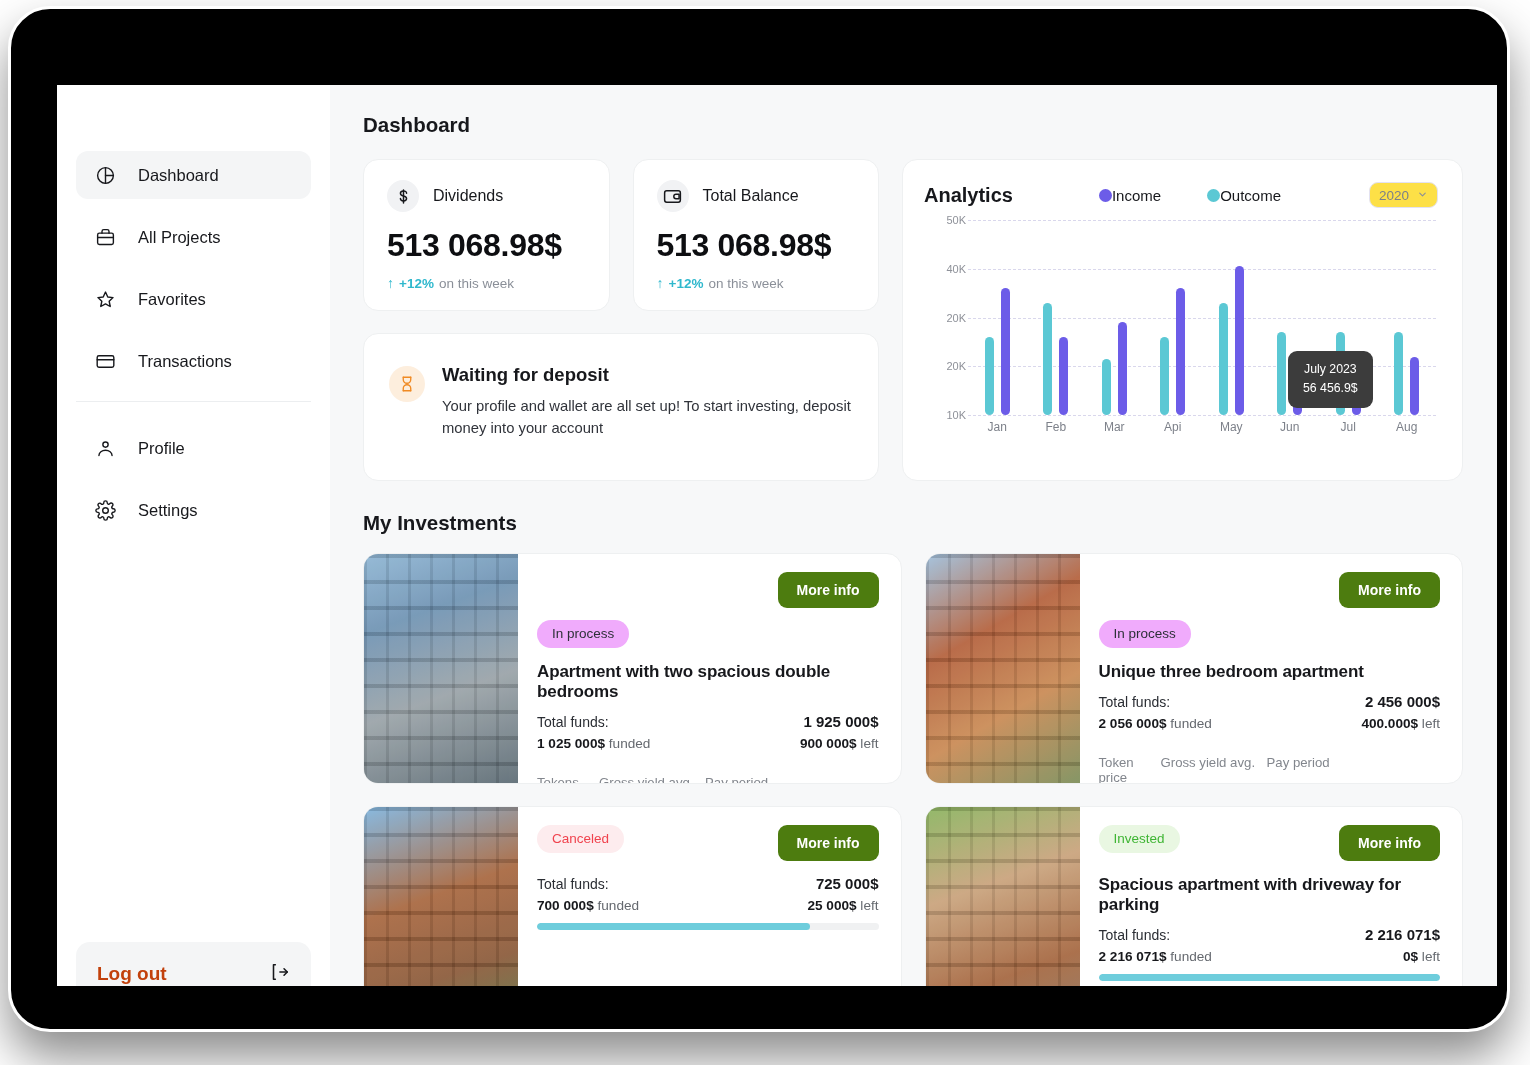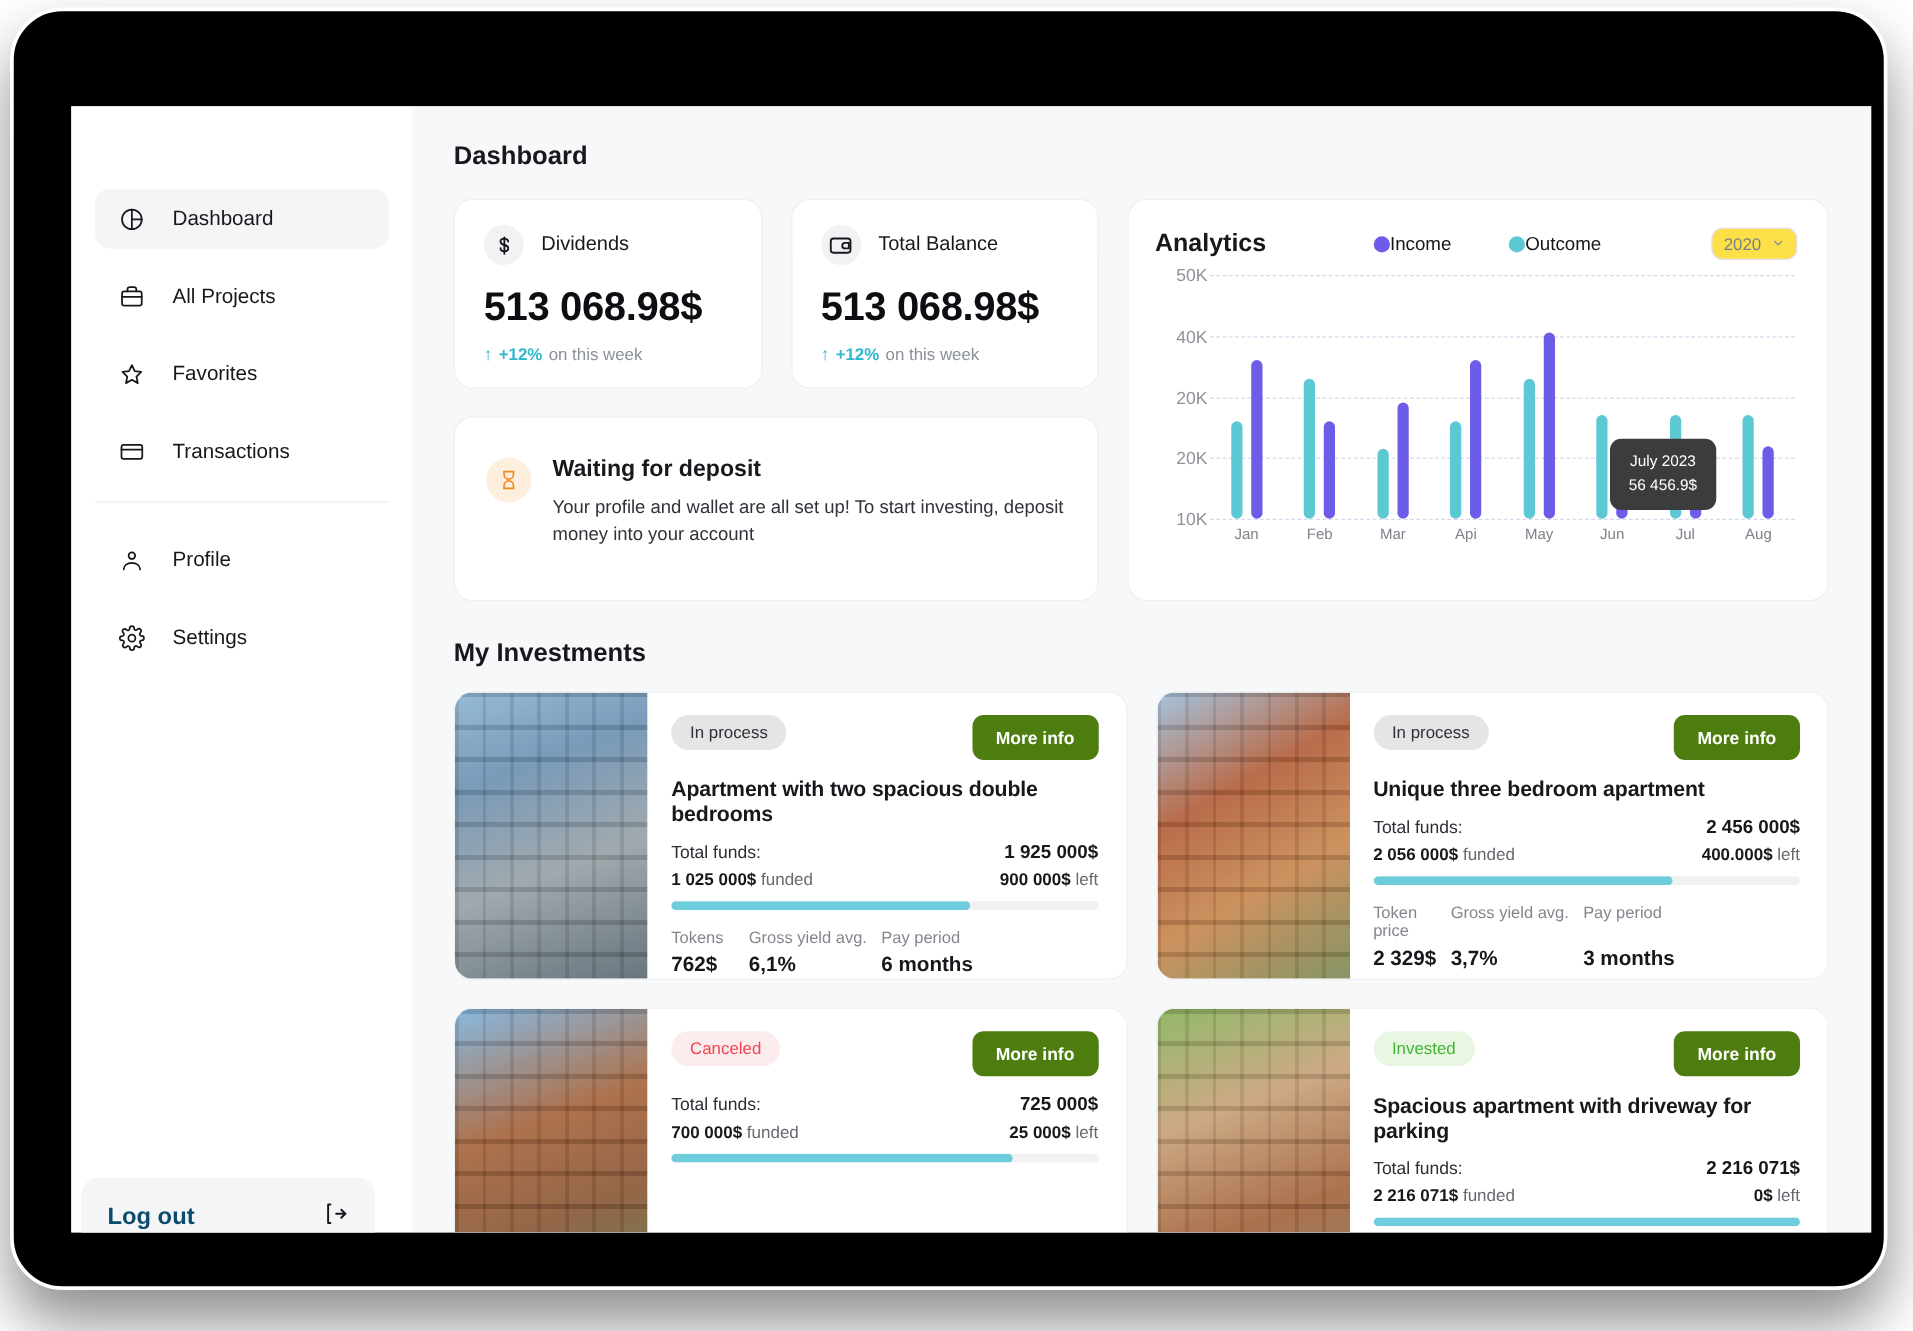--- a/index.html
+++ b/index.html
@@ -48,27 +48,27 @@
     white-space: nowrap;
   }
   .nav-item.active { background: #f4f5f6; }
   .nav-icon { width: 21px; height: 21px; display: block; flex: 0 0 21px; color: #17181c; }
   .nav-divider {
     height: 1px; background: #eceef0;
     margin: 16px 19px 22px 19px;
   }
   #logout-btn {
     position: absolute;
-    left: 8px; bottom: -20px;
+    left: 19px; bottom: -20px;
     width: 235px; height: 64px;
     background: #f4f5f6;
     border-radius: 14px;
     display: flex; align-items: center; justify-content: space-between;
     padding: 0 21px;
-    font-size: 19px; font-weight: 700; color: #0c4a6e;
+    font-size: 19px; font-weight: 700; color: #c2410c;
     cursor: pointer;
   }
 
   
   #main {
     flex: 1;
     background: #f7f8f9;
     padding: 28px 34px 0 33px;
     overflow: hidden;
     position: relative;
@@ -118,21 +118,21 @@
     margin-left: auto;
     border: 1px solid #e3e2f2; border-radius: 9px;
     height: 26px; min-width: 66px;
     display: flex; align-items: center; justify-content: center; gap: 8px;
     font-size: 13.5px; color: #7c8089;
     padding: 0 9px; cursor: pointer; background: #fde047;
   }
 
   .chart-wrap { position: relative; height: 232px; margin-left: 2px; }
   .y-axis { position: absolute; left: 0; top: 0; width: 40px; height: 195px; }
-  .y-lab { position: absolute; font-size: 14px; color: #8e9199; right: 0; transform: translateY(-50%); }
+  .y-lab { position: absolute; font-size: 11px; color: #8e9199; right: 0; transform: translateY(-50%); }
   .grid { position: absolute; left: 42px; right: 2px; height: 195px; top: 0; }
   .gline { position: absolute; left: 0; right: 0; border-top: 1px dashed #d9d7ec; }
   .bars { position: absolute; left: 42px; right: 2px; top: 0; height: 195px; display: flex; }
   .bgroup { flex: 1; display: flex; align-items: flex-end; justify-content: center; gap: 7px; height: 100%; position: relative; }
   .bar { width: 9px; border-radius: 6px; }
   .x-axis { position: absolute; left: 42px; right: 2px; top: 200px; display: flex; }
   .x-lab { flex: 1; text-align: center; font-size: 12px; color: #7d818a; }
   #tooltip {
     position: absolute;
     background: #3c3c3c; color: #fff;
@@ -152,21 +152,21 @@
     background: #fff; border: 1px solid #eef0f1; border-radius: 15px;
     display: flex; overflow: hidden; height: 231px;
   }
   .inv-photo { width: 154px; min-width: 154px; position: relative; overflow: hidden; }
   .inv-body { flex: 1; padding: 18px 22px 0 19px; display: flex; flex-direction: column; }
   .inv-top { display: flex; align-items: flex-start; justify-content: space-between; margin-bottom: 14px; }
   .badge {
     border-radius: 18px; padding: 7px 15px;
     font-size: 13.5px; line-height: 1;
   }
-  .badge.process { background: #e5e5e5; color: #2d3038; }
+  .badge.process { background: #f0abfc; color: #2d3038; margin-top: 48px; }
   .badge.canceled { background: #fdecee; color: #f0434e; }
   .badge.invested { background: #e9f7e2; color: #3fb534; }
   .more-btn {
     background: #4d7c0f; color: #fff;
     border: none; border-radius: 9px;
     padding: 10px 19px; font-size: 14px; font-weight: 700;
     cursor: pointer; font-family: "Liberation Sans", sans-serif;
   }
   .inv-name { font-size: 17px; font-weight: 700; color: #17181c; margin-bottom: 11px; letter-spacing: -.1px; }
   .row-flex { display: flex; justify-content: space-between; align-items: baseline; }

